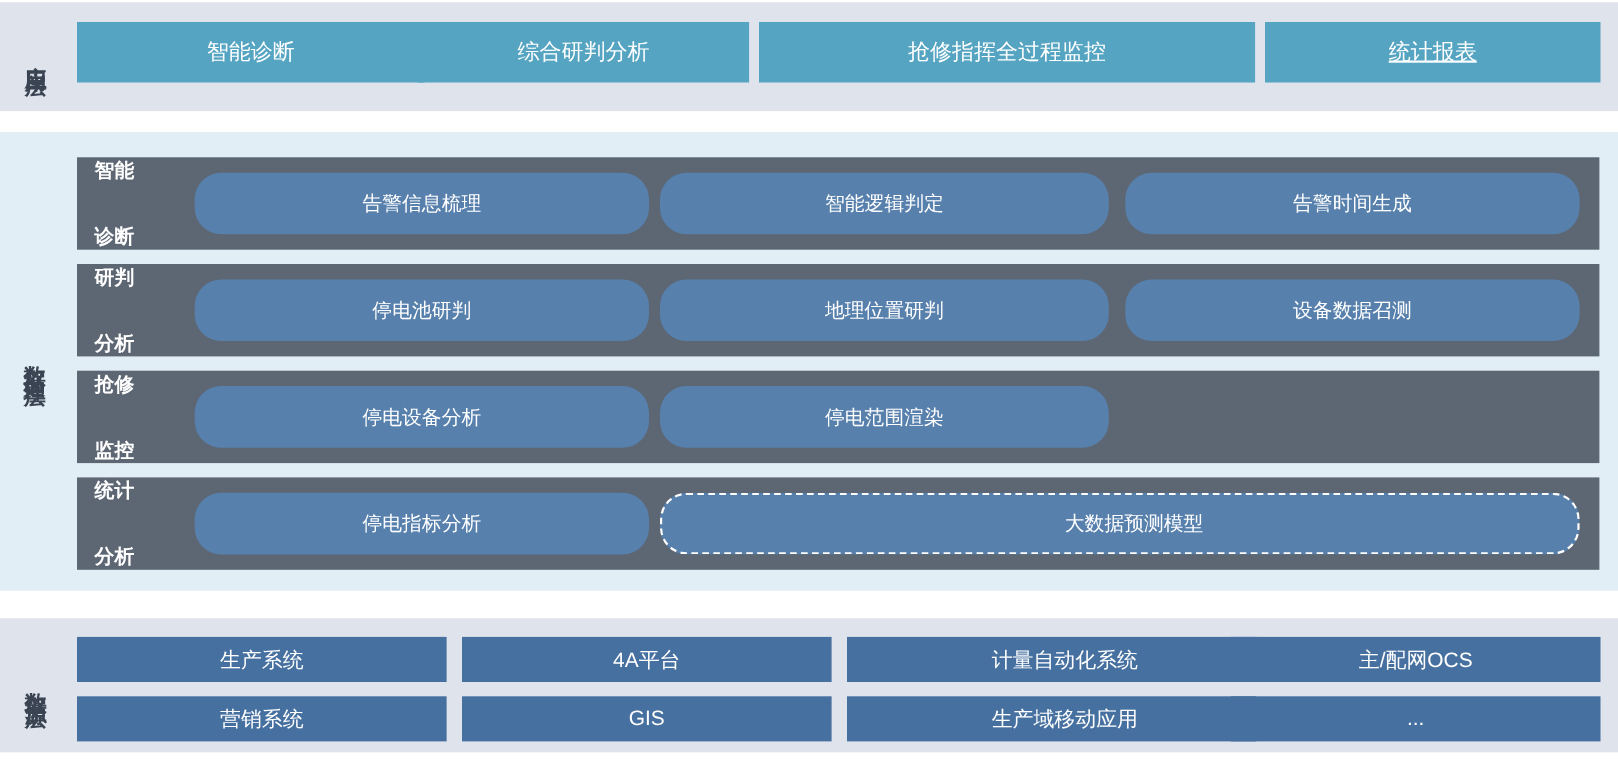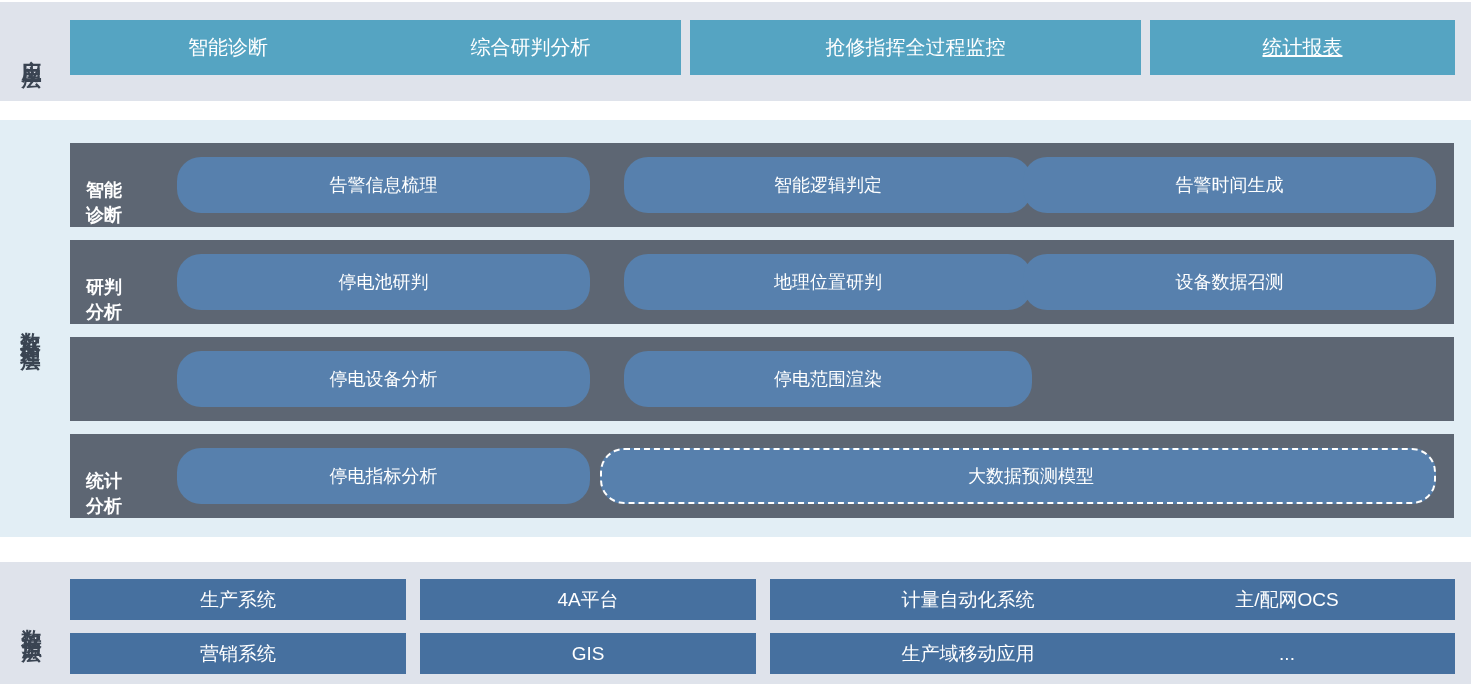--- a/index.html
+++ b/index.html
@@ -32,30 +32,30 @@
     color: #ffffff; text-align: center; white-space: nowrap;
   }
   .btn-teal { background: #55a4c2; top: 18px; height: 55px; font-size: 20px; }
 
   .proc-row {
     position: absolute; left: 70px; width: 1384px; height: 84px;
     background: #5d6673;
   }
   .row-label {
     position: absolute; left: 16px; top: 0; bottom: 0; width: 88px;
-    display: flex; flex-direction: column; justify-content: flex-end;
+    display: flex; flex-direction: column; justify-content: space-between;
     color: #ffffff; font-size: 18px; font-weight: bold; line-height: 1.35;
   }
   .btn-mid { background: #5780ad; top: 14px; height: 56px; font-size: 18px; border-radius: 24px; }
   .btn-mid.dashed { border: 2px dashed #ffffff; padding-left: 26px; }
 
   .btn-src { background: #46709f; height: 41px; font-size: 19px; }
 
   .c1 { left: 107px; width: 413px; }
-  .c2 { left: 530px; width: 408px; margin-left: 24px; }
+  .c2 { left: 530px; width: 408px; }
   .c3 { left: 953px; width: 413px; }
   .c23 { left: 530px; width: 836px; }
 
   .s1 { left: 70px;   width: 336px; }
   .s2 { left: 420px;  width: 336px; }
   .s3 { left: 770px;  width: 372px; padding-left: 24px; }
   .s4 { left: 1119px; width: 336px; }
   .sr1 { top: 17px; }
   .sr2 { top: 71px; }
 </style>
@@ -87,20 +87,24 @@
     <div class="row-label">
       <span>研判</span>
       <span>分析</span>
     </div>
     <div class="btn btn-mid c1">停电池研判</div>
     <div class="btn btn-mid c2">地理位置研判</div>
     <div class="btn btn-mid c3">设备数据召测</div>
   </div>
 
   <div class="proc-row" style="top:217px;">
+    <div class="row-label">
+      <span>抢修</span>
+      <span>监控</span>
+    </div>
     <div class="btn btn-mid c1">停电设备分析</div>
     <div class="btn btn-mid c2">停电范围渲染</div>
   </div>
 
   <div class="proc-row" style="top:314px;">
     <div class="row-label">
       <span>统计</span>
       <span>分析</span>
     </div>
     <div class="btn btn-mid c1">停电指标分析</div>

